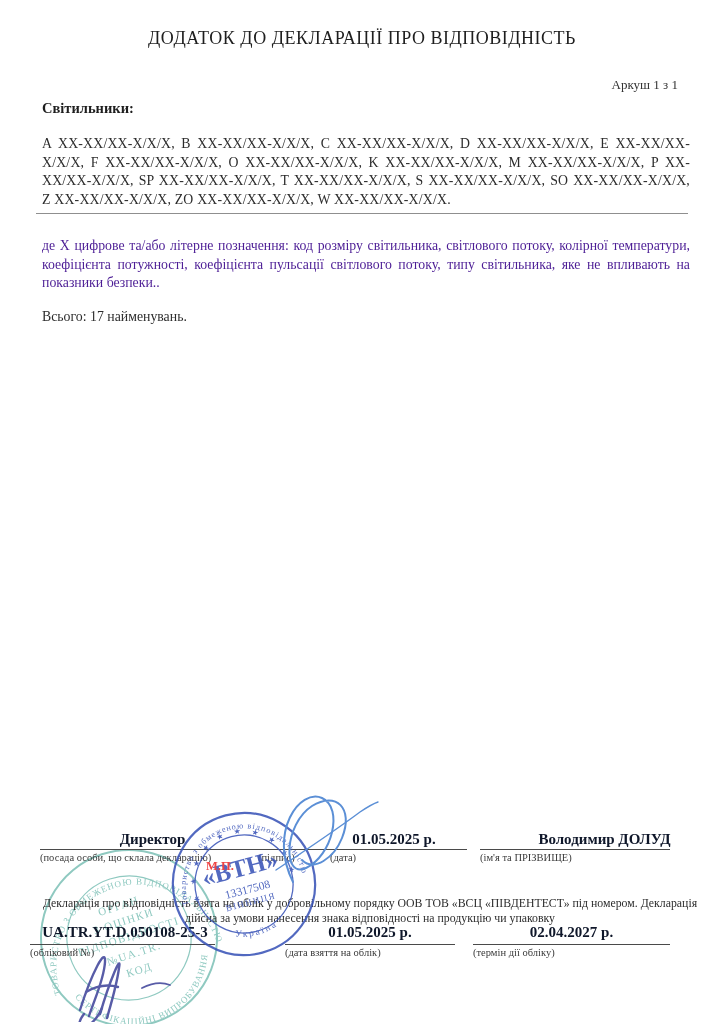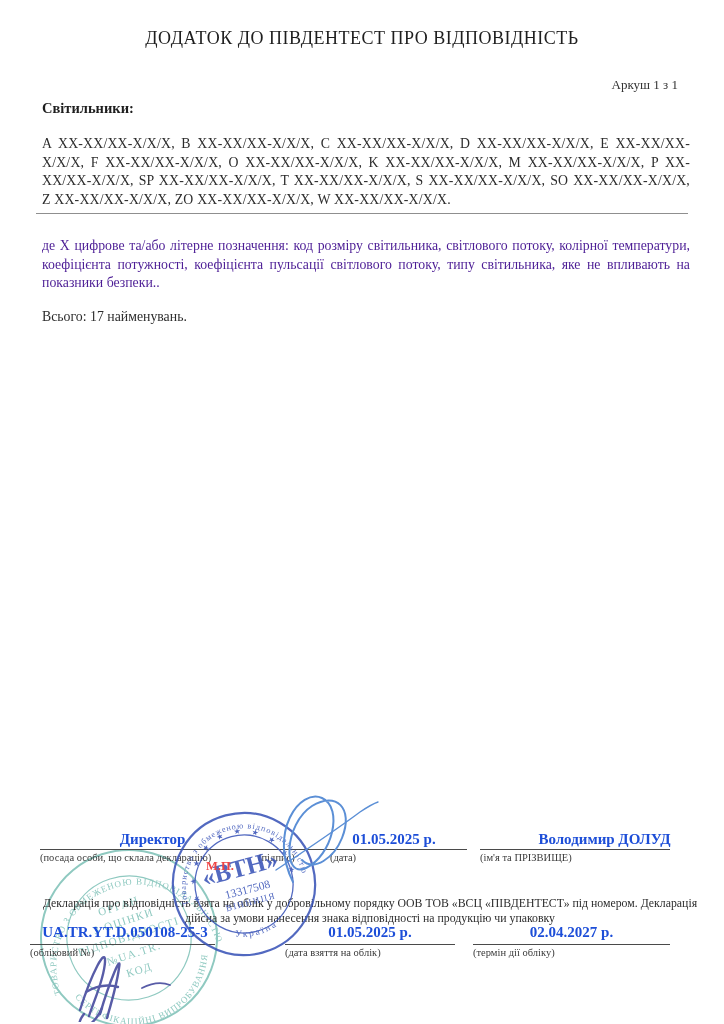--- a/index.html
+++ b/index.html
@@ -18,40 +18,40 @@
   }
   .sheet{top:77px;right:46px;font-size:13px;color:#333;}
   .heading{top:100px;left:42px;font-size:14.5px;font-weight:bold;color:#1e1e1e;}
   .models{top:135px;left:42px;width:648px;margin:0;font-size:13.8px;line-height:18.6px;
     text-align:justify;letter-spacing:.2px;color:#2c2c2c;}
   .rule{top:213px;left:36px;width:652px;height:0;border-top:1px solid #8f8f8f;}
   .note{top:237px;left:42px;width:648px;margin:0;font-size:13.8px;line-height:18.6px;
     text-align:justify;color:#4c1d95;}
   .total{top:309px;left:42px;font-size:13.8px;color:#2c2c2c;}
 
-  .sigval{font-size:15px;font-weight:bold;text-align:center;color:#1d4ed8;z-index:2;}
+  .sigval{font-size:15px;font-weight:bold;text-align:center;color:#0f172a;z-index:2;}
   .sigline{height:0;border-top:1px solid #4a4a4a;z-index:2;}
   .sigcap{font-size:10.5px;color:#3a3a3a;z-index:2;}
 
   .note2{top:888px;left:34px;width:656px;margin:8px;font-size:11.8px;line-height:14.5px;
     text-align:center;color:#2c2c2c;z-index:2;}
 
   .mp-label{top:859px;left:206px;font-size:12.5px;font-weight:bold;color:#ef4444;z-index:6;}
 
   .stamp-teal{top:843px;left:14px;z-index:1;opacity:.85;}
   .stamp-blue{top:806px;left:166px;z-index:5;opacity:.88;}
   .sig-light{top:772px;left:248px;z-index:7;}
   .sig-dark{top:938px;left:48px;z-index:7;}
 </style>
 </head>
 <body>
 
 <div class="page">
 
-  <div class="abs title">ДОДАТОК ДО ПІВДЕНТЕСТ ПРО ВІДПОВІДНІСТЬ</div>
+  <div class="abs title">ДОДАТОК ДО ДЕКЛАРАЦІЇ ПРО ВІДПОВІДНІСТЬ</div>
   <div class="abs sheet">Аркуш 1 з 1</div>
 
   <div class="abs heading">Світильники:</div>
   <p class="abs models">A XX-XX/XX-X/X/X, B XX-XX/XX-X/X/X, C XX-XX/XX-X/X/X, D XX-XX/XX-X/X/X, E XX-XX/XX-X/X/X, F XX-XX/XX-X/X/X, O XX-XX/XX-X/X/X, K XX-XX/XX-X/X/X, M XX-XX/XX-X/X/X, P XX-XX/XX-X/X/X, SP XX-XX/XX-X/X/X, T XX-XX/XX-X/X/X, S XX-XX/XX-X/X/X, SO XX-XX/XX-X/X/X, Z XX-XX/XX-X/X/X, ZO XX-XX/XX-X/X/X, W XX-XX/XX-X/X/X.</p>
   <div class="abs rule"></div>
   <p class="abs note">де X цифрове та/або літерне позначення: код розміру світильника, світлового потоку, колірної температури, коефіцієнта потужності, коефіцієнта пульсації світлового потоку, типу світильника, яке не впливають на показники безпеки..</p>
   <div class="abs total">Всього: 17 найменувань.</div>
 
   <div class="abs sigval" style="top:831px;left:40px;width:225px;">Директор</div>
   <div class="abs sigline" style="top:849px;left:40px;width:292px;"></div>

